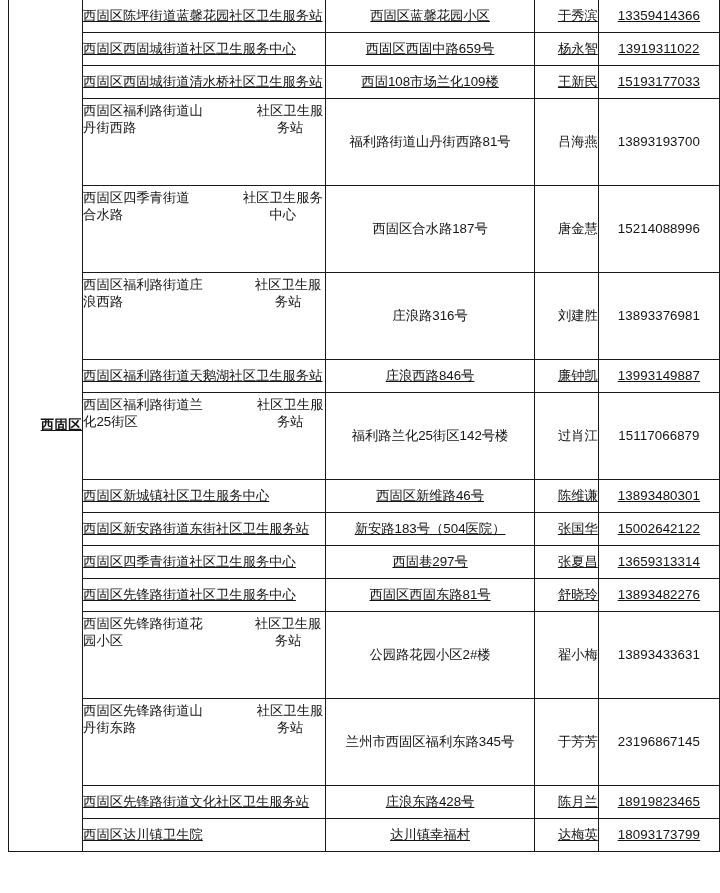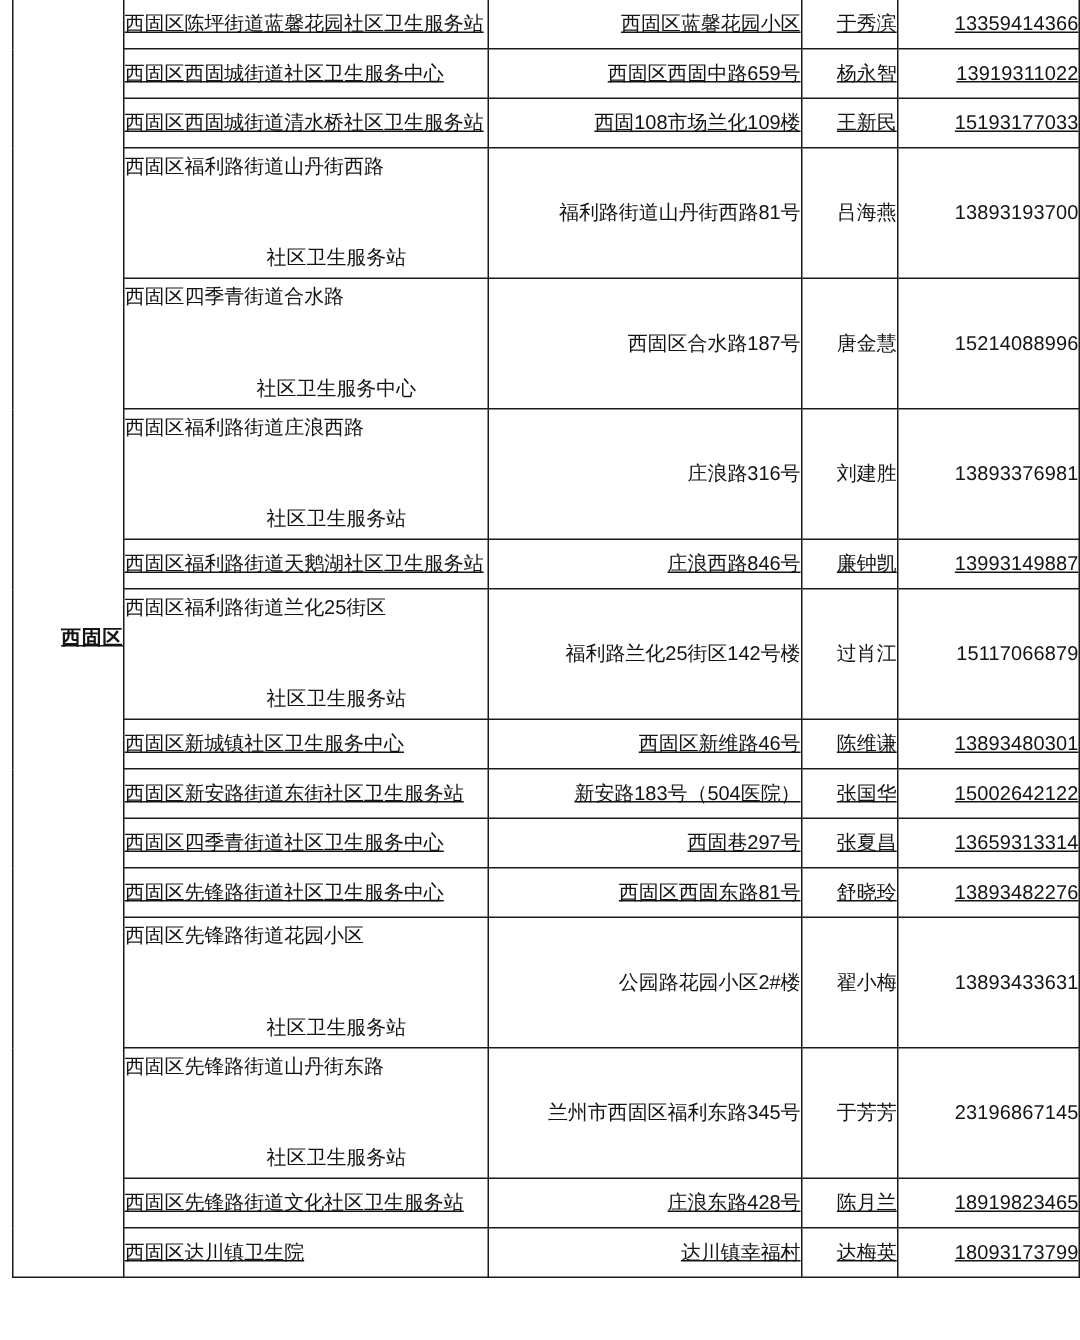--- a/index.html
+++ b/index.html
@@ -62,44 +62,43 @@
     border-left: 1px solid #1a1a1a;
     border-right: 1px solid #1a1a1a;
   }
 
   td.inst-cell {
     padding: 3px 3px 3px 5px;
     text-align: left;
   }
   td.addr-cell {
     padding: 3px 3px 3px 5px;
-    text-align: right;
+    text-align: center;
   }
   td.person-cell {
     padding: 3px 2px 3px 5px;
     text-align: right;
     white-space: nowrap;
   }
   td.phone-cell {
     padding: 3px 2px 3px 6px;
-    text-align: right;
+    text-align: center;
     font-size: 11.6px;
     white-space: nowrap;
     letter-spacing: 0.1px;
   }
 
   
   tr.r-single td { height: 32px; text-decoration: underline; }
 
   
   tr.r-tall td { height: 86px; }
 
   .inst-stack {
     display: flex;
-    flex-direction: column;
     justify-content: space-between;
     height: 78px;
   }
   .inst-line1 {
     text-align: left;
   }
   .inst-line2 {
     text-align: center;
     padding-left: 40px;
   }

